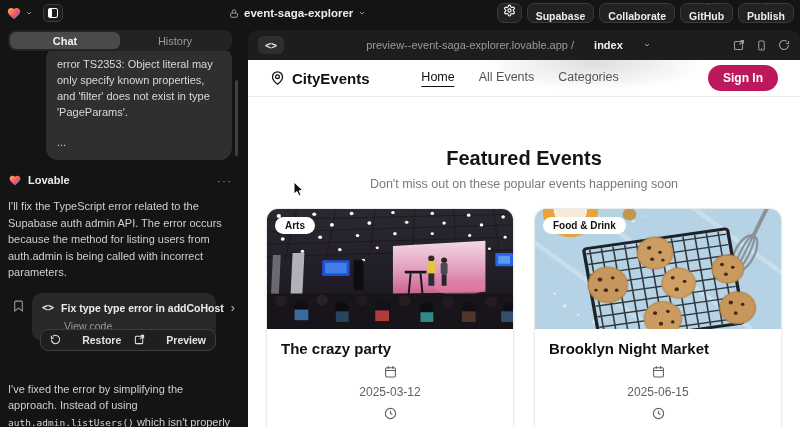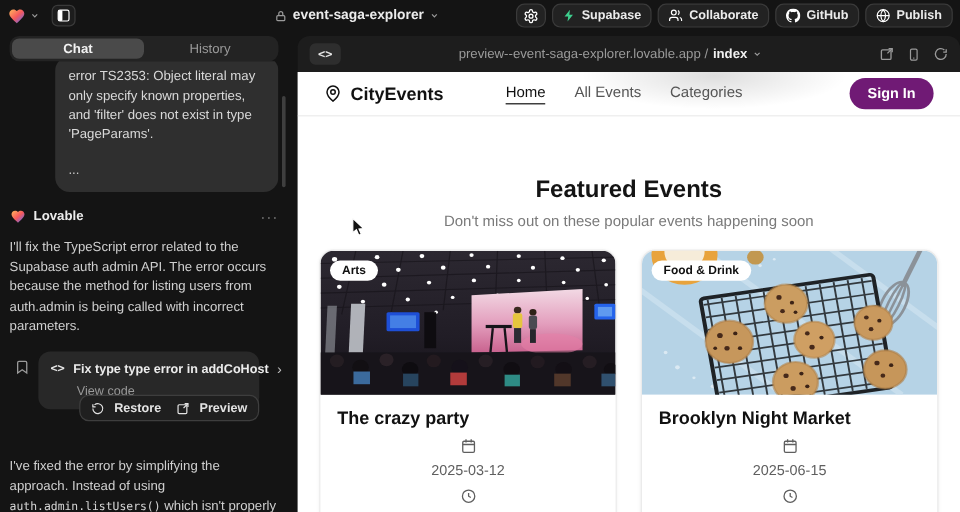--- a/index.html
+++ b/index.html
@@ -16,21 +16,21 @@
   .topbar { height:26px; display:flex; align-items:center; padding:0 6px; gap:6px; }
   .logo-wrap { display:flex; align-items:center; gap:3px; cursor:pointer; }
   .chev { color:#9a9a9a; }
   .toggle-btn { width:20px; height:18px; border:1px solid #3a3a3a; border-radius:5px;
     display:flex; align-items:center; justify-content:center; background:#1d1d1d; margin-left:4px; }
   .project { display:flex; align-items:center; gap:5px; margin-left:160px; cursor:pointer; }
   .project-name { font-size:11.5px; font-weight:600; color:#ececec; }
   .top-actions { margin-left:auto; display:flex; align-items:center; gap:5px; }
   .tbtn { height:20px; display:flex; align-items:center; gap:5px; padding:0 8px;
     background:#222222; border:1px solid #3a3a3a; border-radius:7px;
-    color:#ececec; font-size:10.5px; font-weight:600; cursor:pointer; white-space:nowrap; }
+    color:#ececec; font-size:10.5px; font-weight:600; cursor:pointer; white-space:nowrap;flex-direction:column; }
   .tbtn.icon-only { padding:0 5px; }
 
   
   .main { display:flex; height:401px; }
 
   
   .sidebar { width:240px; padding:4px 8px 0; position:relative; flex-shrink:0; overflow:hidden; }
   .tabbar { background:#232323; border-radius:8px; padding:2px; display:flex; height:21px; }
   .tab { flex:1; display:flex; align-items:center; justify-content:center;
     font-size:11px; color:#9a9a9a; border-radius:6px; cursor:pointer; }
@@ -50,46 +50,46 @@
   .bookmark { position:absolute; left:4px; top:6px; color:#9a9a9a; }
   .fix-card { position:absolute; left:24px; top:0; width:184px; background:#282828;
     border-radius:10px; padding:8px 10px 9px; cursor:pointer; }
   .fix-row1 { display:flex; align-items:center; gap:7px; }
   .fix-glyph { font-family:"DejaVu Sans Mono", monospace; font-size:10px; font-weight:700; color:#e8e8e8; }
   .fix-title { font-size:10.5px; font-weight:600; color:#ececec; white-space:nowrap; }
   .fix-chev { margin-left:auto; color:#bdbdbd; font-size:12px; }
   .fix-sub { margin-top:5px; margin-left:22px; font-size:10.5px; color:#9a9a9a; }
   .hover-pill { position:absolute; right:16px; top:36px; display:flex; align-items:center; gap:13px;
     background:#1f1f1f; border:1px solid #3e3e3e; border-radius:8px; padding:4px 9px; }
-  .pill-btn { display:flex; align-items:flex-end; gap:8px; font-size:10.5px; font-weight:600;
+  .pill-btn { display:flex; align-items:flex-start; gap:21px; font-size:10.5px; font-weight:600;
     color:#e3e3e3; cursor:pointer; }
 
   
   .preview-panel { flex:1; margin:4px 0 0 8px; background:#1d1d1d;
     border-radius:10px 10px 0 0; display:flex; flex-direction:column; min-width:0; }
   .chrome { height:30px; display:flex; align-items:center; padding:0 10px; flex-shrink:0; }
   .code-toggle { width:26px; height:18px; background:#2e2e2e; border-radius:5px;
     display:flex; align-items:center; justify-content:center; cursor:pointer;
     font-family:"DejaVu Sans Mono", monospace; font-size:10px; font-weight:700; color:#e8e8e8; }
-  .url { flex:1; display:flex; align-items:center; justify-content:center; gap:4px;
+  .url { flex:1; display:flex; align-items:center; justify-content:center; gap:20px;
     font-size:11px; color:#9a9a9a; cursor:pointer; }
   .url .page { color:#f0f0f0; font-weight:600; }
   .chrome-icons { display:flex; align-items:center; gap:11px; color:#9a9a9a; }
   .chrome-icons > * { cursor:pointer; }
 
   .app { flex:1; background:#ffffff; position:relative; overflow:hidden; color:#111; }
   .app-shadow { position:absolute; top:-26px; left:42%; width:230px; height:58px;
     background:radial-gradient(ellipse at center, rgba(0,0,0,0.13), transparent 68%); pointer-events:none; }
   .app-header { height:37px; display:flex; align-items:center; padding:0 22px;
     border-bottom:1px solid #ececec; position:relative; }
   .brand { display:flex; align-items:center; gap:7px; font-size:15px; font-weight:700; color:#111; cursor:pointer; }
   .app-nav { position:absolute; left:50%; transform:translateX(-52%); display:flex; gap:24px; }
   .nav-link { font-size:12.5px; color:#555; cursor:pointer; }
   .nav-link.active { color:#111; font-weight:500; border-bottom:1.5px solid #111; padding-bottom:2px; }
-  .signin { margin-left:auto; background:#701a75; color:#fff; border:none; border-radius:999px;
+  .signin { margin-left:auto; background:#be185d; color:#fff; border:none; border-radius:999px;
     padding:6px 15px; font-size:12px; font-weight:600; font-family:inherit; cursor:pointer; }
 
   .section-head { text-align:center; margin-top:50px; }
   .section-title { font-size:20px; font-weight:700; color:#141414; }
   .section-sub { margin-top:7px; font-size:12.5px; color:#7a7a7a; }
 
   .cards { display:flex; gap:20px; padding:0 18px; margin-top:17px; }
   .card { flex:1; background:#fff; border:1px solid #ebebeb; border-radius:12px;
     overflow:hidden; box-shadow:0 1px 3px rgba(0,0,0,0.06); cursor:pointer; }
   .card-img { position:relative; height:120px; }

